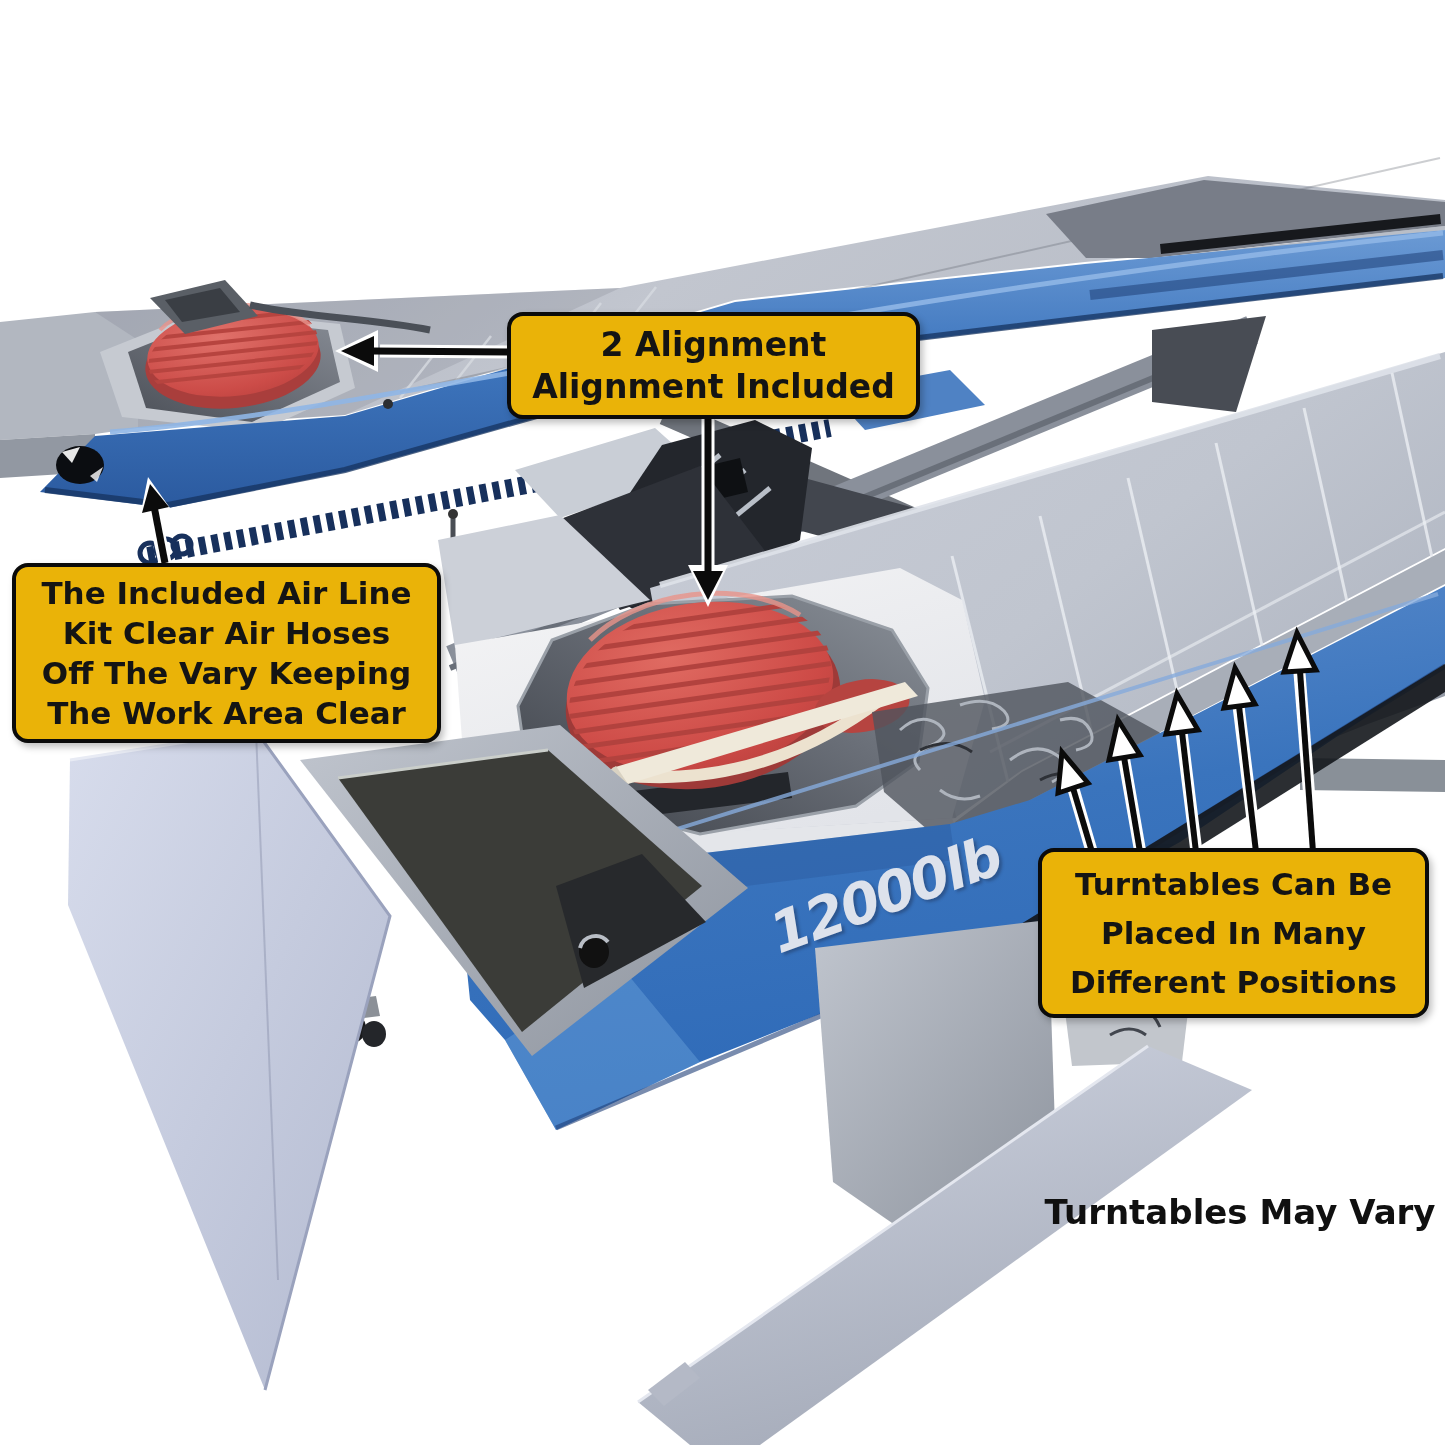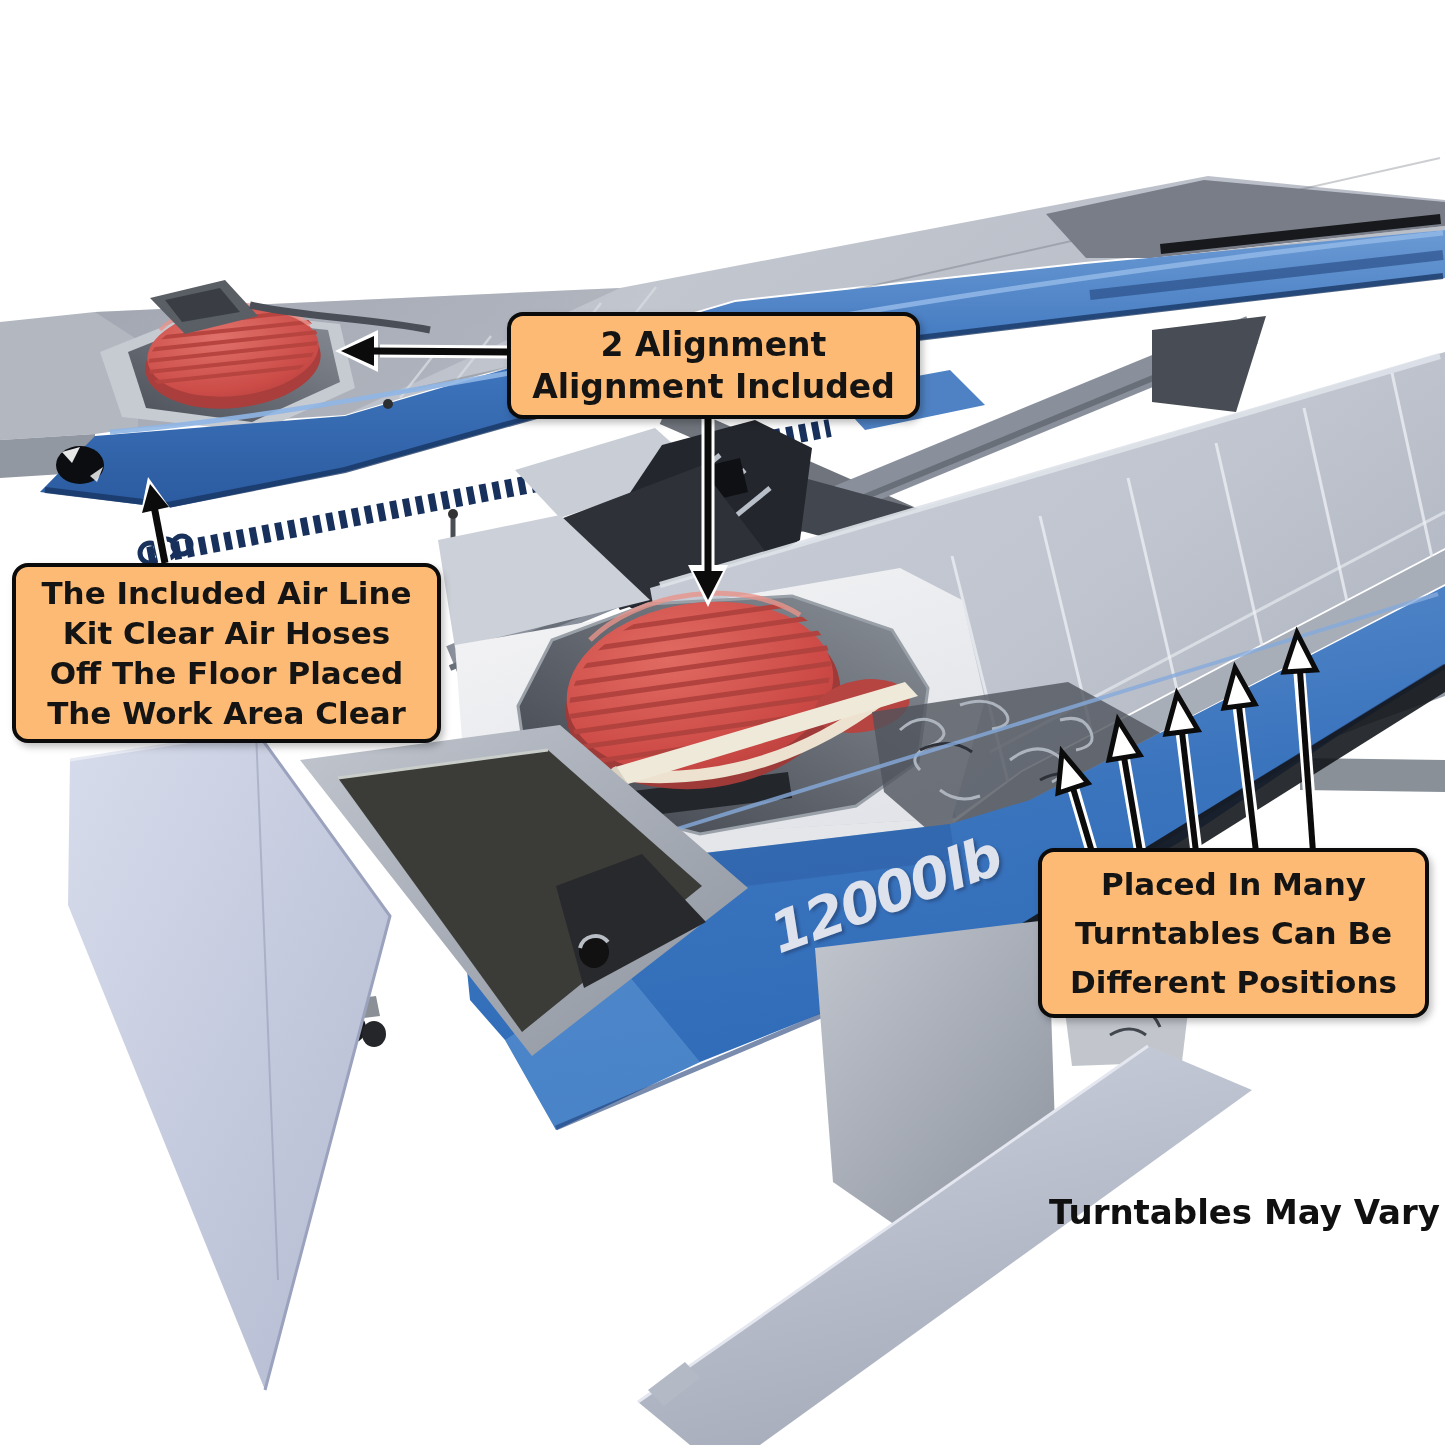--- a/index.html
+++ b/index.html
@@ -5,28 +5,28 @@
   html,body{margin:0;padding:0;background:#ffffff;}
   body{font-family:"DejaVu Sans","Liberation Sans",sans-serif;}
   .stage{position:relative;width:1445px;height:1445px;background:#ffffff;overflow:hidden;}
   svg.scene{position:absolute;left:0;top:0;z-index:5;}
   svg.arrows{position:absolute;left:0;top:0;z-index:30;}
   .capacity{position:absolute;left:752px;top:858px;width:266px;height:72px;
     display:flex;align-items:center;justify-content:center;
     font-size:56px;font-weight:bold;font-style:italic;letter-spacing:-2px;
     color:#dde2ec;transform:rotate(-20deg);z-index:15;
     text-shadow:2px 3px 3px rgba(25,35,60,.35);white-space:nowrap;}
-  .callout{position:absolute;background:#fdba74;border:4px solid #0b0b0b;border-radius:16px;
+  .callout{position:absolute;background:#eab308;border:4px solid #0b0b0b;border-radius:16px;
     display:flex;flex-direction:column;align-items:center;justify-content:center;
     text-align:center;font-weight:bold;color:#141414;z-index:40;
     box-shadow:3px 4px 7px rgba(0,0,0,.25);white-space:nowrap;}
   #callout-included{left:507px;top:312px;width:405px;height:99px;font-size:33px;line-height:42px;}
   #callout-airline{left:12px;top:563px;width:421px;height:172px;font-size:31px;line-height:40px;}
   #callout-positions{left:1038px;top:848px;width:383px;height:162px;font-size:31px;line-height:49px;}
-  .footnote{position:absolute;left:1040px;top:1192px;width:400px;text-align:right;
+  .footnote{position:absolute;left:1040px;top:1192px;width:400px;text-align:center;
     font-size:34px;font-weight:bold;color:#101010;z-index:40;white-space:nowrap;}
 </style>
 </head>
 <body>
 
 <div class="stage">
 
   <svg class="scene" width="1445" height="1445" viewBox="0 0 1445 1445">
     <defs>
       <linearGradient id="gFarDeck" x1="0" y1="0" x2="1" y2="0.25">
@@ -326,25 +326,25 @@
   </svg>
 
   <div class="callout" id="callout-included">
     <span>2 Alignment</span>
     <span>Alignment Included</span>
   </div>
 
   <div class="callout" id="callout-airline">
     <span>The Included Air Line</span>
     <span>Kit Clear Air Hoses</span>
-    <span>Off The Floor Placed</span>
+    <span>Off The Vary Keeping</span>
     <span>The Work Area Clear</span>
   </div>
 
   <div class="callout" id="callout-positions">
+    <span>Turntables Can Be</span>
     <span>Placed In Many</span>
-    <span>Turntables Can Be</span>
     <span>Different Positions</span>
   </div>
 
   <div class="footnote">Turntables May Vary</div>
 
 </div>
 
 </body></html>

